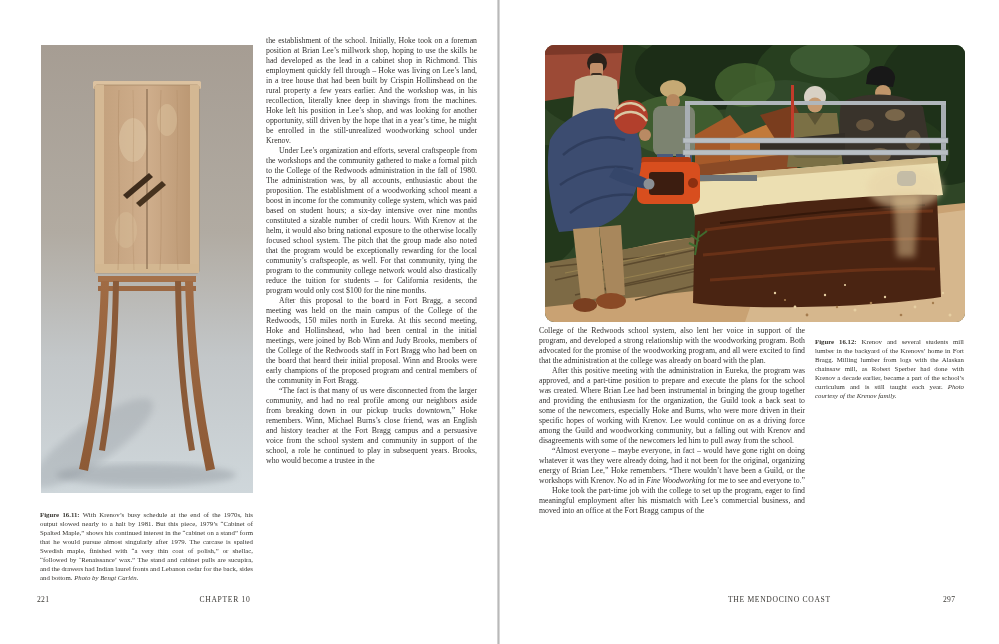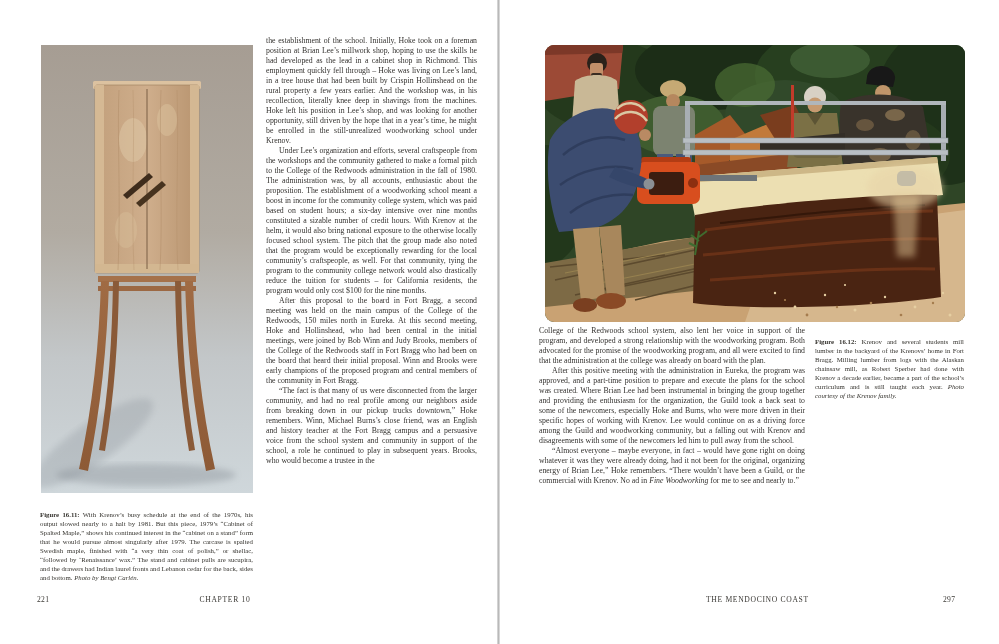--- a/index.html
+++ b/index.html
@@ -40,21 +40,21 @@
   #caption-left{left:40px;top:503px;width:213px;}
   #caption-right{left:315px;top:330px;width:149px;}
   .caption b{font-weight:bold;}
   .caption i{font-style:italic;}
 
   .footer{position:absolute;top:595px;font-size:7.6px;color:#3a3834;}
   .pagenum{letter-spacing:.04em;}
   .running-head{letter-spacing:.09em;}
   #footer-num-left{left:37px;}
   #footer-head-left{left:125px;width:200px;text-align:center;}
-  #footer-head-right{left:206px;}
+  #footer-head-right{left:228px;}
   #footer-num-right{left:443px;}
 </style>
 </head>
 <body>
 
 <div class="page" id="page-left">
 
   <div class="photo" id="cabinet-photo">
     <svg viewBox="0 0 212 448" preserveAspectRatio="none">
       <defs>
@@ -250,18 +250,19 @@
           <circle cx="240" cy="255" r="1.1"></circle>
       </g>
     </svg>
   </div>
 
   <p class="caption" id="caption-right"><b>Figure 16.12:</b><span> Krenov and several students mill lumber in the backyard of the Krenovs’ home in Fort Bragg. Milling lumber from logs with the Alaskan chainsaw mill, as Robert Sperber had done with Krenov a decade earlier, became a part of the school’s curriculum and is still taught each year. </span><i>Photo courtesy of the Krenov family.</i></p>
 
   <div class="bodycol" id="right-col">
     <p>College of the Redwoods school system, also lent her voice in support of the program, and developed a strong relationship with the woodworking program. Both advocated for the promise of the woodworking program, and all were excited to find that the administration at the college was already on board with the plan.</p>
     <p class="ind">After this positive meeting with the administration in Eureka, the program was approved, and a part-time position to prepare and execute the plans for the school was created. Where Brian Lee had been instrumental in bringing the group together and providing the enthusiasm for the organization, the Guild took a back seat to some of the newcomers, especially Hoke and Burns, who were more driven in their specific hopes of working with Krenov. Lee would continue on as a driving force among the Guild and woodworking community, but a falling out with Krenov and disagreements with some of the newcomers led him to pull away from the school.</p>
-    <p class="ind"><span>“Almost everyone – maybe everyone, in fact – would have gone right on doing whatever it was they were already doing, had it not been for the original, organizing energy of Brian Lee,” Hoke remembers. “There wouldn’t have been a Guild, or the commercial with Krenov. No ad in </span><i>Fine Woodworking</i><span> for me to see and nearly to.”</span></p>
+    <p class="ind"><span>“Almost everyone – maybe everyone, in fact – would have gone right on doing whatever it was they were already doing, had it not been for the original, organizing energy of Brian Lee,” Hoke remembers. “There wouldn’t have been a Guild, or the workshops with Krenov. No ad in </span><i>Fine Woodworking</i><span> for me to see and everyone to.”</span></p>
+    <p class="ind">Hoke took the part-time job with the college to set up the program, eager to find meaningful employment after his mismatch with Lee’s commercial business, and moved into an office at the Fort Bragg campus of the</p>
   </div>
 
   <div class="footer running-head" id="footer-head-right">THE MENDOCINO COAST</div>
   <div class="footer pagenum" id="footer-num-right">297</div>
 </div>
 
 </body></html>

